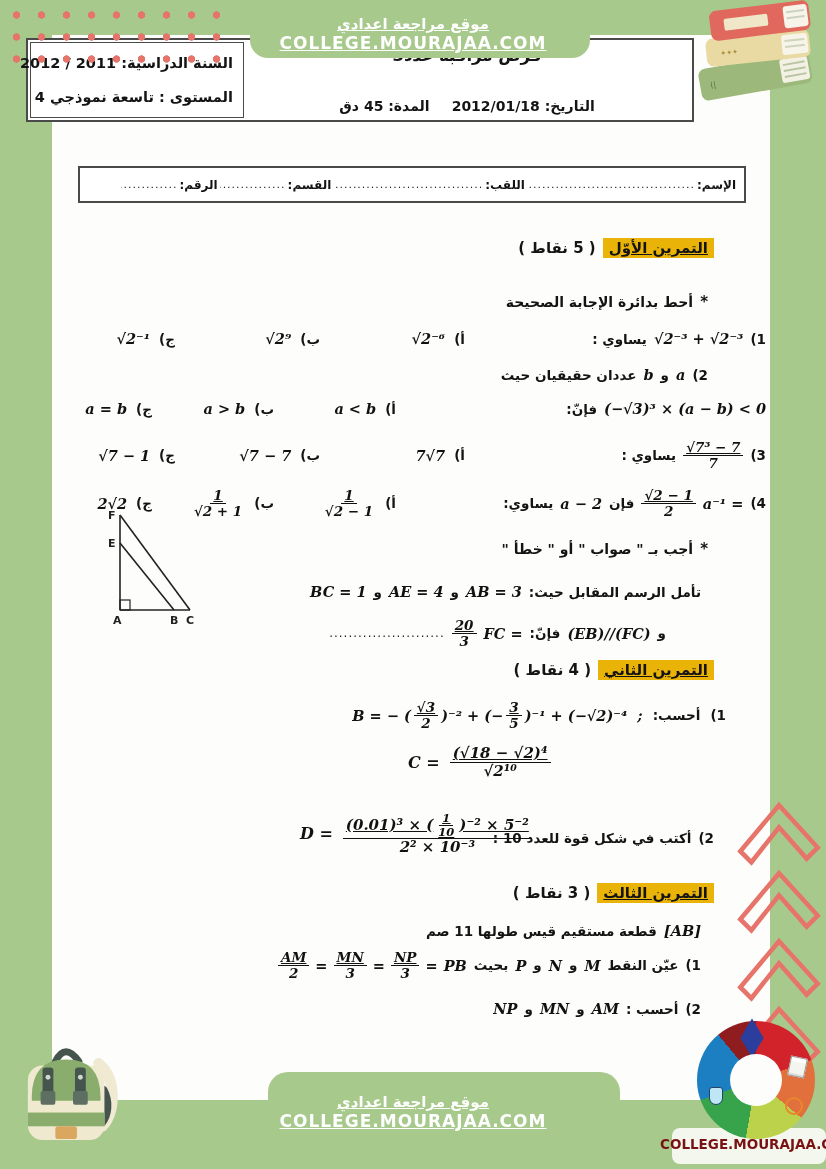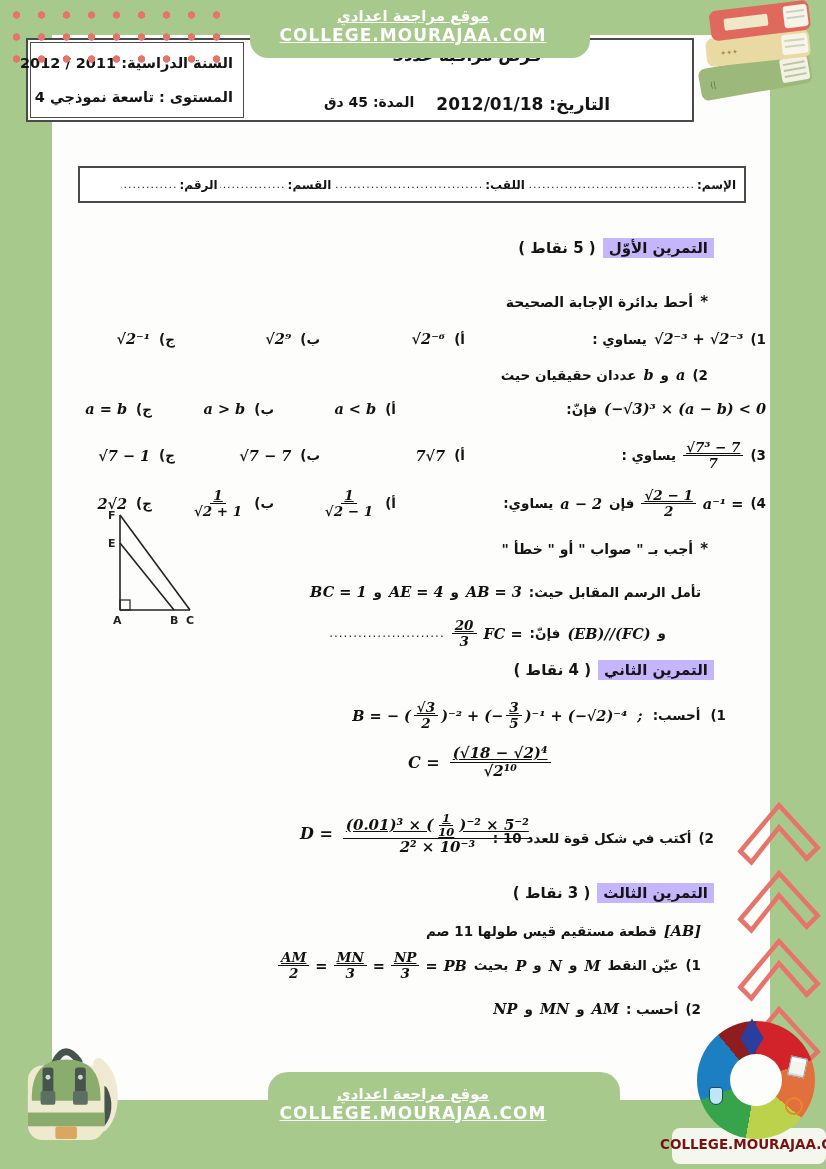--- a/index.html
+++ b/index.html
@@ -8,21 +8,21 @@
     background:#a7c98c;
     font-family:"DejaVu Sans","Liberation Sans",sans-serif;
   }
   
   .page{position:absolute;left:52px;top:35px;width:718px;height:1065px;background:#fdfdfc;}
   
   .bump-top{position:absolute;left:250px;top:0;width:340px;height:58px;background:#a7c98c;
     border-radius:0 0 18px 18px;z-index:5;}
   .bump-bottom{position:absolute;left:268px;top:1072px;width:352px;height:97px;background:#a7c98c;
     border-radius:20px 20px 0 0;z-index:5;}
-  .banner-text{position:absolute;width:100%;text-align:center;color:#ffffff;font-weight:bold;z-index:6;}
+  .banner-text{position:absolute;width:100%;text-align:center;color:#ffffff;font-weight:bold;z-index:6;margin-top:8px;}
   .banner-text .l1{display:inline-block;font-size:15px;text-decoration:underline;direction:rtl;}
   .banner-text .l2{display:block;font-size:17px;letter-spacing:1px;text-decoration:underline;
     font-family:"DejaVu Sans",sans-serif;}
   
   .dots{position:absolute;left:0;top:2px;width:232px;height:70px;z-index:7;
     background-image:radial-gradient(circle,#e7746a 3.4px,rgba(0,0,0,0) 4px);
     background-size:25px 22px;background-position:4px 2px;}
   
   .books{position:absolute;left:686px;top:0;z-index:8;}
   .chevrons{position:absolute;left:733px;top:792px;z-index:8;display:flex;flex-direction:column;gap:-6px;}
@@ -47,21 +47,21 @@
   .line{position:absolute;direction:rtl;display:flex;align-items:center;gap:7px;z-index:4;}
   .qrow{position:absolute;right:60px;left:30px;direction:rtl;display:flex;align-items:center;z-index:4;}
   .stem{display:flex;align-items:center;gap:7px;flex:1;min-width:0;}
   .opt{width:145px;display:flex;align-items:center;gap:9px;}
   .opt.narrow{width:122px;}
   .frac{display:inline-flex;flex-direction:column;align-items:center;line-height:1.1;vertical-align:middle;
     font-family:"DejaVu Serif",serif;font-weight:bold;font-style:italic;font-size:13.5px;color:#111;direction:ltr;}
   .frac .ft{border-bottom:1.4px solid #111;padding:0 3px;display:inline-flex;align-items:center;gap:2px;text-decoration:underline;}
   .frac .fb{padding:0 3px;}
   .bigfrac{font-size:15px;}
-  .hl{background:#c4b5fd;padding:1px 6px;}
+  .hl{background:#eab308;padding:1px 6px;text-decoration:underline;}
   .extitle{font-size:15px;}
   
   .hdr{position:absolute;left:26px;top:38px;width:668px;height:84px;border:2px solid #4a4a4a;
     background:#fff;display:flex;direction:rtl;z-index:4;padding:2px;box-sizing:border-box;}
   .hdr .cell{border:1.6px solid #4a4a4a;display:flex;flex-direction:column;justify-content:space-around;
     padding:3px 10px;box-sizing:border-box;}
   .hdr .cell-right{width:226px;}
   .hdr .cell-left{width:214px;}
   .hdr .center{flex:1;display:flex;flex-direction:column;justify-content:space-between;padding:4px 6px;box-sizing:border-box;}
   .hdr .ar{font-size:14.5px;}
@@ -113,21 +113,21 @@
       <line x1="101" y1="22" x2="119" y2="22" stroke="#ccd2c2" stroke-width="2"></line>
       <rect x="38" y="15" width="44" height="12" rx="2" fill="#f0e6c8"></rect>
     </g>
   </svg>
 </div>
 
 <div class="hdr">
   <div class="center">
     <span class="ar examtitle">فرض مراقبة عدد3</span>
     <div class="dateline">
-      <span class="ar" style="font-size:17px;">التاريخ: 2012/01/18</span>
+      <span class="ar" style="font-size:14px;">التاريخ: 2012/01/18</span>
       <span class="ar" style="font-size:14px;">المدة: 45 دق</span>
     </div>
   </div>
   <div class="cell cell-left">
     <span class="ar">السنة الدراسية: 2011 / 2012</span>
     <span class="ar">المستوى : تاسعة نموذجي 4</span>
   </div>
 </div>
 
 <div class="student" style="left:78px;top:166px;">

